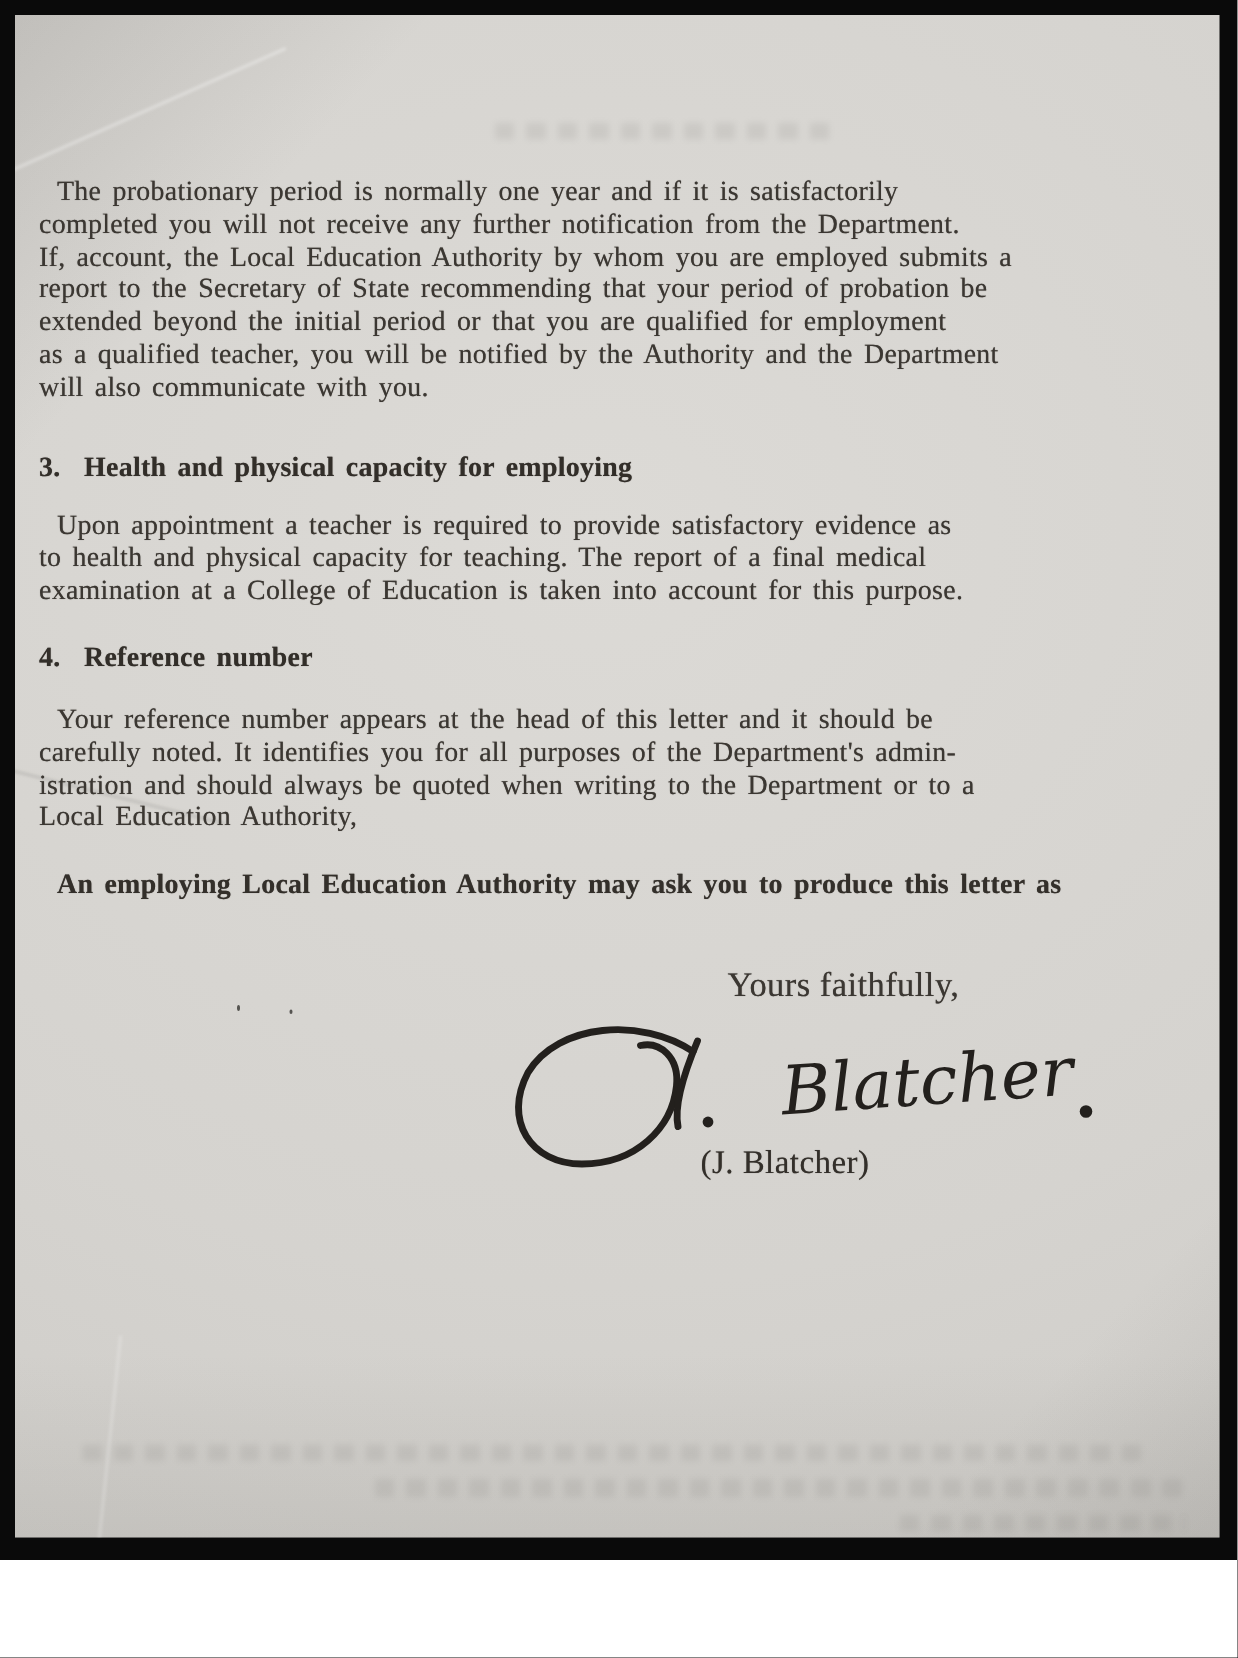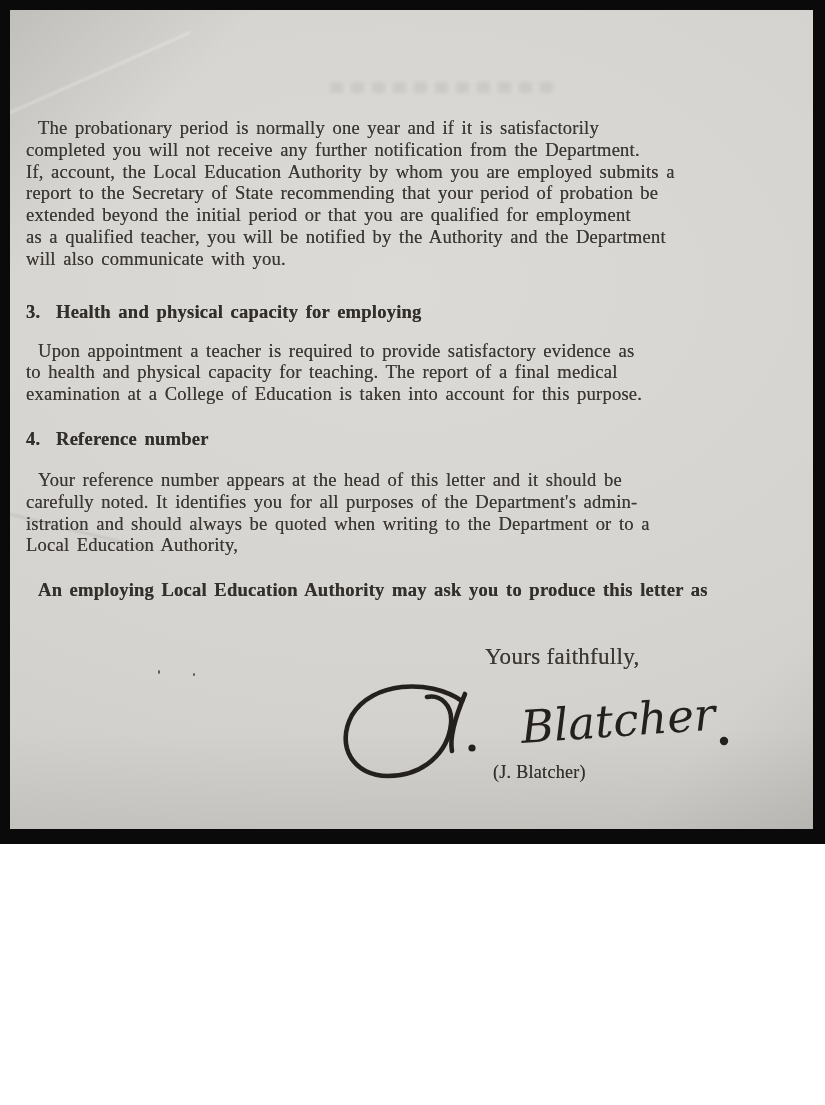--- a/index.html
+++ b/index.html
@@ -1,16 +1,16 @@
 <!DOCTYPE html>
 <html><head>
 <meta charset="utf-8">
 <style>
   html,body{margin:0;padding:0;background:#ffffff;}
-  .frame{position:relative;width:825px;height:844px;background:#0a0a0a;overflow:hidden;}
+  .frame{position:relative;width:825px;height:1040px;background:#0a0a0a;overflow:hidden;}
   .paper{
     position:absolute;inset:10px 12px 15px 10px;
     background:
       linear-gradient(133deg, rgba(100,98,94,.18), rgba(100,98,94,0) 16%),
       linear-gradient(313deg, rgba(105,103,99,.13), rgba(105,103,99,0) 12%),
       linear-gradient(0deg, rgba(108,106,100,.12), rgba(108,106,100,0) 12%),
       radial-gradient(140% 90% at 48% 34%, #dcdad6 0%, #d5d3cf 55%, #cbc9c5 100%);
     overflow:hidden;
     font-family:"Liberation Serif","DejaVu Serif",serif;
     color:#3b3732;
@@ -29,21 +29,21 @@
   .doc > :nth-child(5){margin-bottom:23px;}
   .para{margin:0;}
   .para .line{white-space:nowrap;}
   .para .line:first-child{padding-left:12px;}
   .para.bold{font-weight:700;color:#332f2a;}
   .h{font-weight:700;color:#322e29;line-height:22px;}
   .hnum{display:inline-block;width:30px;}
   .htext{display:inline-block;}
 
   .closing{position:absolute;left:475px;top:634px;font-size:23px;letter-spacing:.3px;text-shadow:0 0 .5px rgba(59,55,50,.75);}
-  .printed-name{position:absolute;left:483px;top:752px;font-size:18px;letter-spacing:.3px;color:#332f2a;text-shadow:0 0 .5px rgba(59,55,50,.7);}
+  .printed-name{position:absolute;left:457px;top:752px;font-size:22px;letter-spacing:.3px;color:#332f2a;text-shadow:0 0 .5px rgba(59,55,50,.7);}
 
   .signature{position:absolute;left:322px;top:655px;width:410px;height:135px;}
 
   
   .bleed-bottom{
     position:absolute;left:380px;top:1046px;width:420px;
     transform:scaleX(-1);
     font-family:"Liberation Sans","DejaVu Sans",sans-serif;
     font-weight:700;font-size:19px;letter-spacing:3px;
     color:rgba(100,103,108,.5);filter:blur(.6px);

